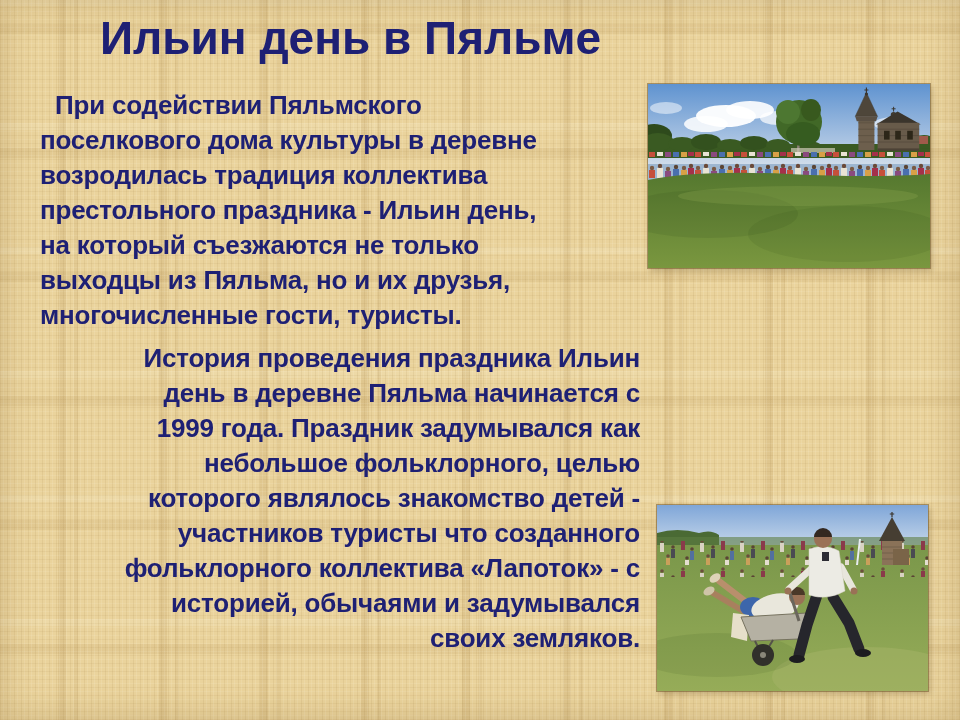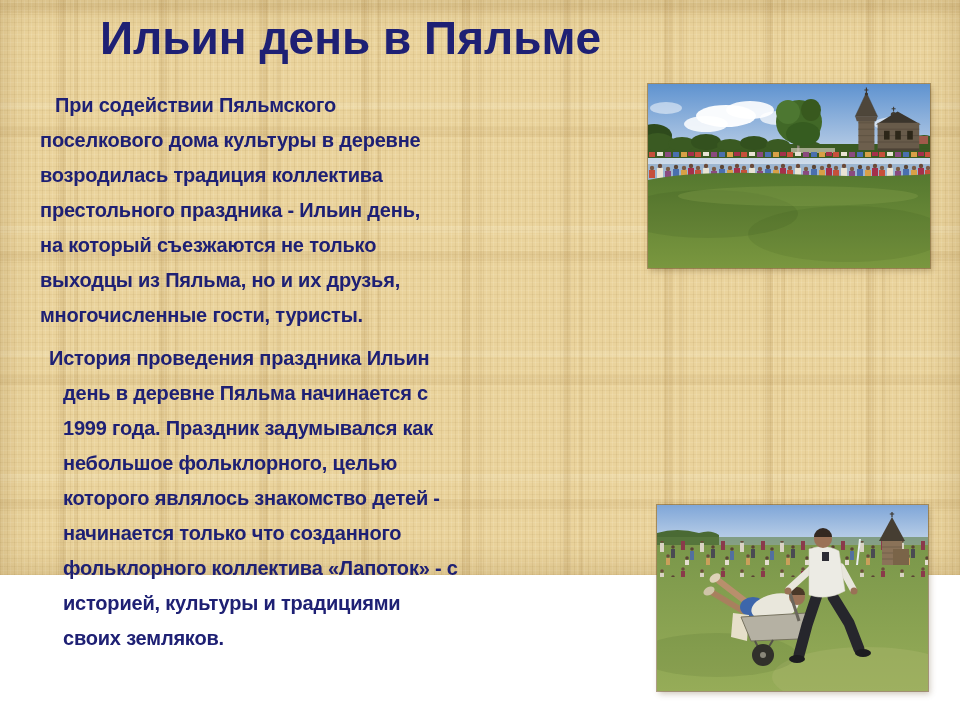--- a/index.html
+++ b/index.html
@@ -2,45 +2,45 @@
 <html lang="ru" style="--bg-color: #ead39c; --text-color: #1e2074;"><head>
 <meta charset="utf-8">
 <title>Ильин день в Пяльме</title>
 <style>
   html,body{margin:0;padding:0;}
   body{
     width:960px;height:720px;overflow:hidden;
     font-family:"Liberation Sans", sans-serif;
   }
   .slide{
-    position:relative;width:960px;height:575px;
+    position:relative;width:960px;height:720px;
     background-color:var(--bg-color,#ead39c);
     background-image:
       repeating-linear-gradient(90deg, rgba(146,112,52,0.10) 0 1px, rgba(0,0,0,0) 1px 3px, rgba(255,250,230,0.12) 3px 4px, rgba(0,0,0,0) 4px 7px),
       repeating-linear-gradient(0deg, rgba(146,112,52,0.08) 0 1px, rgba(0,0,0,0) 1px 4px, rgba(255,250,230,0.10) 4px 5px, rgba(0,0,0,0) 5px 8px),
       repeating-linear-gradient(90deg, rgba(0,0,0,0) 0 58px, rgba(158,120,58,0.14) 58px 66px, rgba(0,0,0,0) 66px 74px, rgba(158,120,58,0.10) 74px 78px, rgba(0,0,0,0) 78px 101px),
       repeating-linear-gradient(0deg, rgba(0,0,0,0) 0 66px, rgba(158,120,58,0.10) 66px 76px, rgba(0,0,0,0) 76px 94px, rgba(255,248,222,0.16) 94px 101px, rgba(0,0,0,0) 101px 124px);
     box-shadow: inset 0 0 34px rgba(128,98,44,0.28);
   }
   .slide-title{
     position:absolute;left:100px;top:13px;
     font-size:46px;font-weight:bold;line-height:50px;
     color:var(--text-color,#1e2074);
     white-space:nowrap;
   }
   .text-col{
     position:absolute;left:40px;top:88px;width:600px;
     color:var(--text-color,#1e2074);
-    font-size:20px;font-weight:bold;letter-spacing:-0.2px;
+    font-size:26px;font-weight:bold;letter-spacing:-0.2px;
   }
   .text-line{line-height:35px;white-space:nowrap;}
   .para.p1 .text-line{}
   .para.p1 .text-line:first-child{margin-left:15px;}
   .para.p2{margin-top:8px;}
-  .para.p2 .text-line{margin-left:23px;}
+  .para.p2 .text-line{margin-left:23px;text-align:right;}
   .para.p2 .text-line:first-child{margin-left:9px;}
   .photo{
     position:absolute;
     outline:1px solid rgba(114,88,44,0.55);
     box-shadow:2px 3px 6px rgba(96,74,36,0.30);
     background:#9db6d0;
   }
   .photo svg{display:block;width:100%;height:100%;}
   #photo-top{left:648px;top:84px;width:282px;height:184px;}
   #photo-bottom{left:657px;top:505px;width:271px;height:186px;}
@@ -61,23 +61,23 @@
         <div class="text-line">на который съезжаются не только</div>
         <div class="text-line">выходцы из Пяльма, но и их друзья,</div>
         <div class="text-line">многочисленные гости, туристы.</div>
       </div>
     <div class="para p2">
         <div class="text-line">История проведения праздника Ильин</div>
         <div class="text-line">день в деревне Пяльма начинается с</div>
         <div class="text-line">1999 года. Праздник задумывался как</div>
         <div class="text-line">небольшое фольклорного, целью</div>
         <div class="text-line">которого являлось знакомство детей -</div>
-        <div class="text-line">начинается только что созданного</div>
+        <div class="text-line">участников туристы что созданного</div>
         <div class="text-line">фольклорного коллектива «Лапоток» - с</div>
-        <div class="text-line">историей, культуры и традициями</div>
+        <div class="text-line">историей, обычаями и задумывался</div>
         <div class="text-line">своих земляков.</div>
       </div>
   </div>
 
   <div class="photo" id="photo-top" title="Crowd of festival visitors lined up across a green meadow in front of a wooden church with a tall steeple; birch tree in the middle, blue sky with clouds">
     <svg viewBox="0 0 282 184" xmlns="http://www.w3.org/2000/svg">
       <defs>
         <linearGradient id="skyT" x1="0" y1="0" x2="0" y2="1">
           <stop offset="0" stop-color="#5f93d0"></stop>
             <stop offset="0.7" stop-color="#a9c3e2"></stop>

